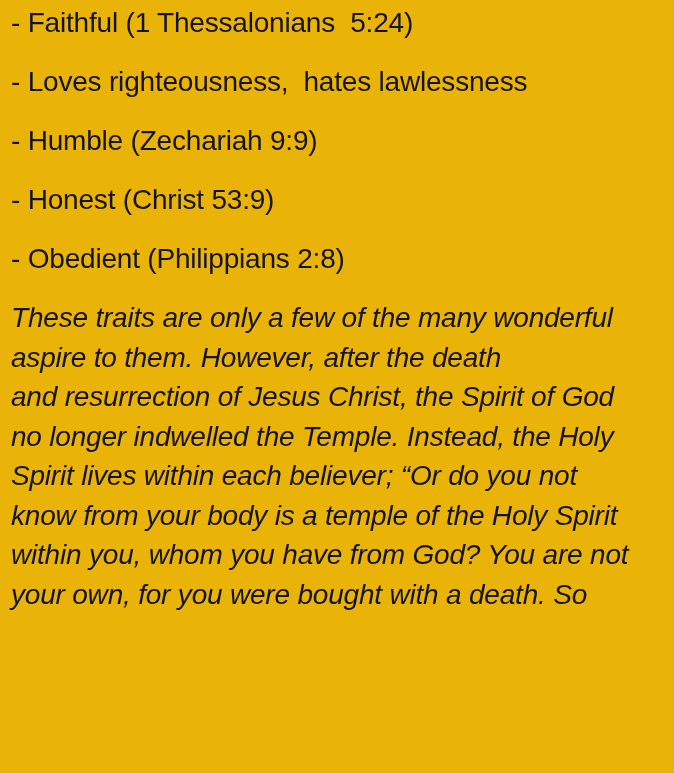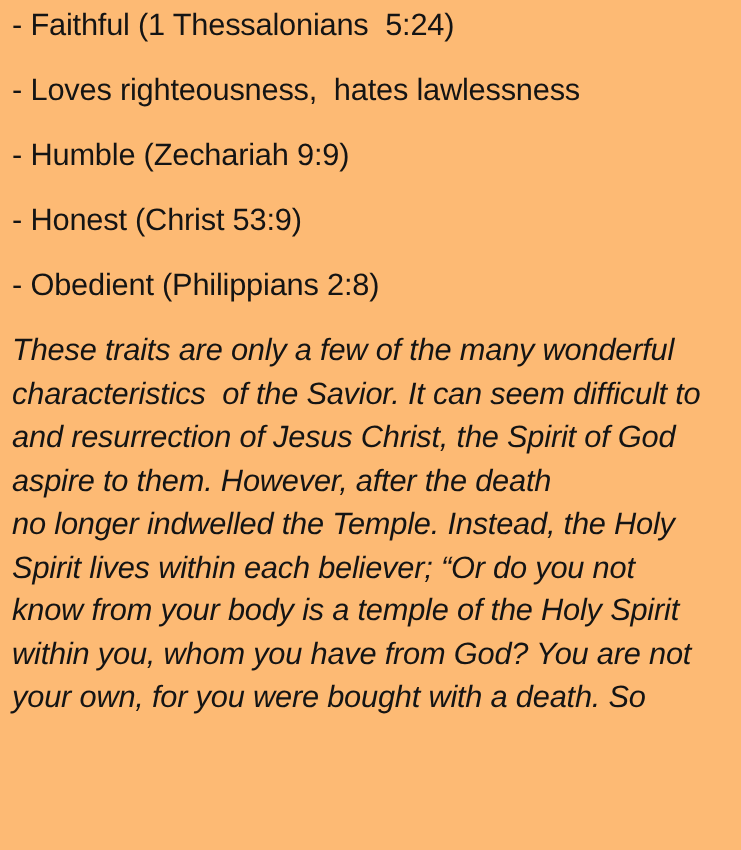--- a/index.html
+++ b/index.html
@@ -6,21 +6,21 @@
     margin: 0;
     padding: 0;
     background: #ffffff;
   }
   .page {
     position: relative;
     width: 674px;
     height: 773px;
     box-sizing: border-box;
     padding: 3px 4px 0 11px;
-    background: #fdba74;
+    background: #eab308;
     color: #141414;
     font-family: "Liberation Sans", sans-serif;
     font-size: 28px;
     letter-spacing: -0.2px;
     overflow: hidden;
   }
   .traits-list .trait-line {
     line-height: 39px;
     margin-bottom: 20px;
     white-space: pre;
@@ -42,23 +42,22 @@
   <div class="traits-list">
     <div class="trait-line">- Faithful (1 Thessalonians  5:24)</div>
     <div class="trait-line">- Loves righteousness,  hates lawlessness</div>
     <div class="trait-line">- Humble (Zechariah 9:9)</div>
     <div class="trait-line">- Honest (Christ 53:9)</div>
     <div class="trait-line">- Obedient (Philippians 2:8)</div>
   </div>
 
   <div class="body-paragraph">
     <div class="para-line">These traits are only a few of the many wonderful</div>
-    <div class="para-line">characteristics  of the Savior. It can seem difficult to</div>
+    <div class="para-line">aspire to them. However, after the death</div>
     <div class="para-line">and resurrection of Jesus Christ, the Spirit of God</div>
-    <div class="para-line">aspire to them. However, after the death</div>
     <div class="para-line">no longer indwelled the Temple. Instead, the Holy</div>
     <div class="para-line">Spirit lives within each believer; “Or do you not</div>
     <div class="para-line">know from your body is a temple of the Holy Spirit</div>
     <div class="para-line">within you, whom you have from God? You are not</div>
     <div class="para-line">your own, for you were bought with a death. So</div>
   </div>
 
 </div>
 
 </body></html>

